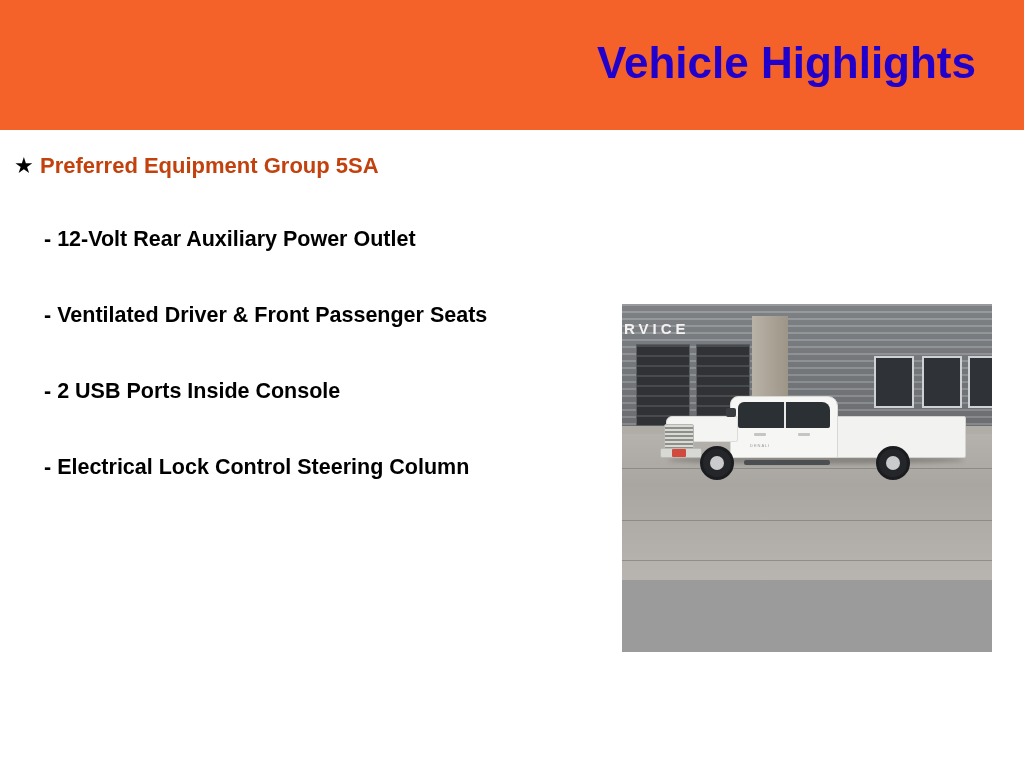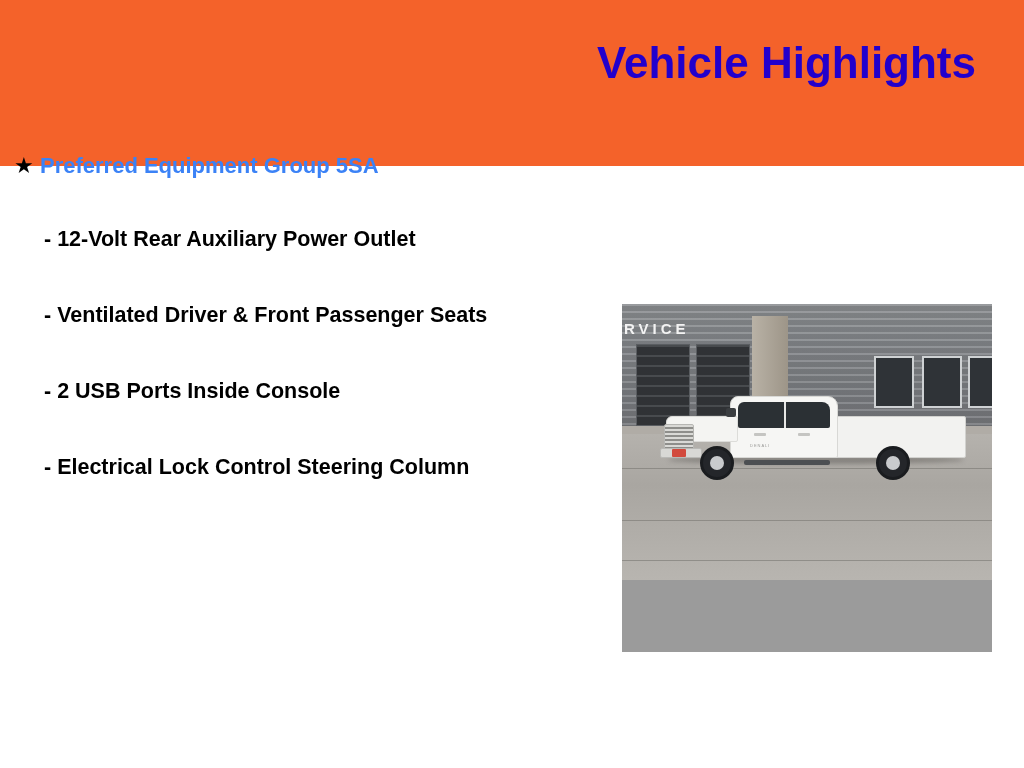--- a/index.html
+++ b/index.html
@@ -17,21 +17,21 @@
     position: relative;
     width: 1024px;
     height: 768px;
     background: #ffffff;
   }
   .header-band {
     position: absolute;
     left: 0;
     top: 0;
     width: 1024px;
-    height: 166px;
+    height: 130px;
     background: #f4622a;
   }
   .header-title {
     position: absolute;
     right: 48px;
     top: 38px;
     font-size: 44px;
     font-weight: bold;
     color: #2200cc;
     letter-spacing: 0px;
@@ -56,21 +56,21 @@
     width: 26px;
     font-size: 22px;
     line-height: 28px;
     color: #000000;
     flex: 0 0 auto;
     text-align: left;
   }
   .bullet-main-text {
     font-size: 22px;
     font-weight: bold;
-    color: #3b82f6;
+    color: #c2410c;
     line-height: 28px;
   }
   .sub-list {
     position: absolute;
     left: 44px;
     top: 92px;
     width: 530px;
   }
   .sub-item {
     font-size: 21.5px;

